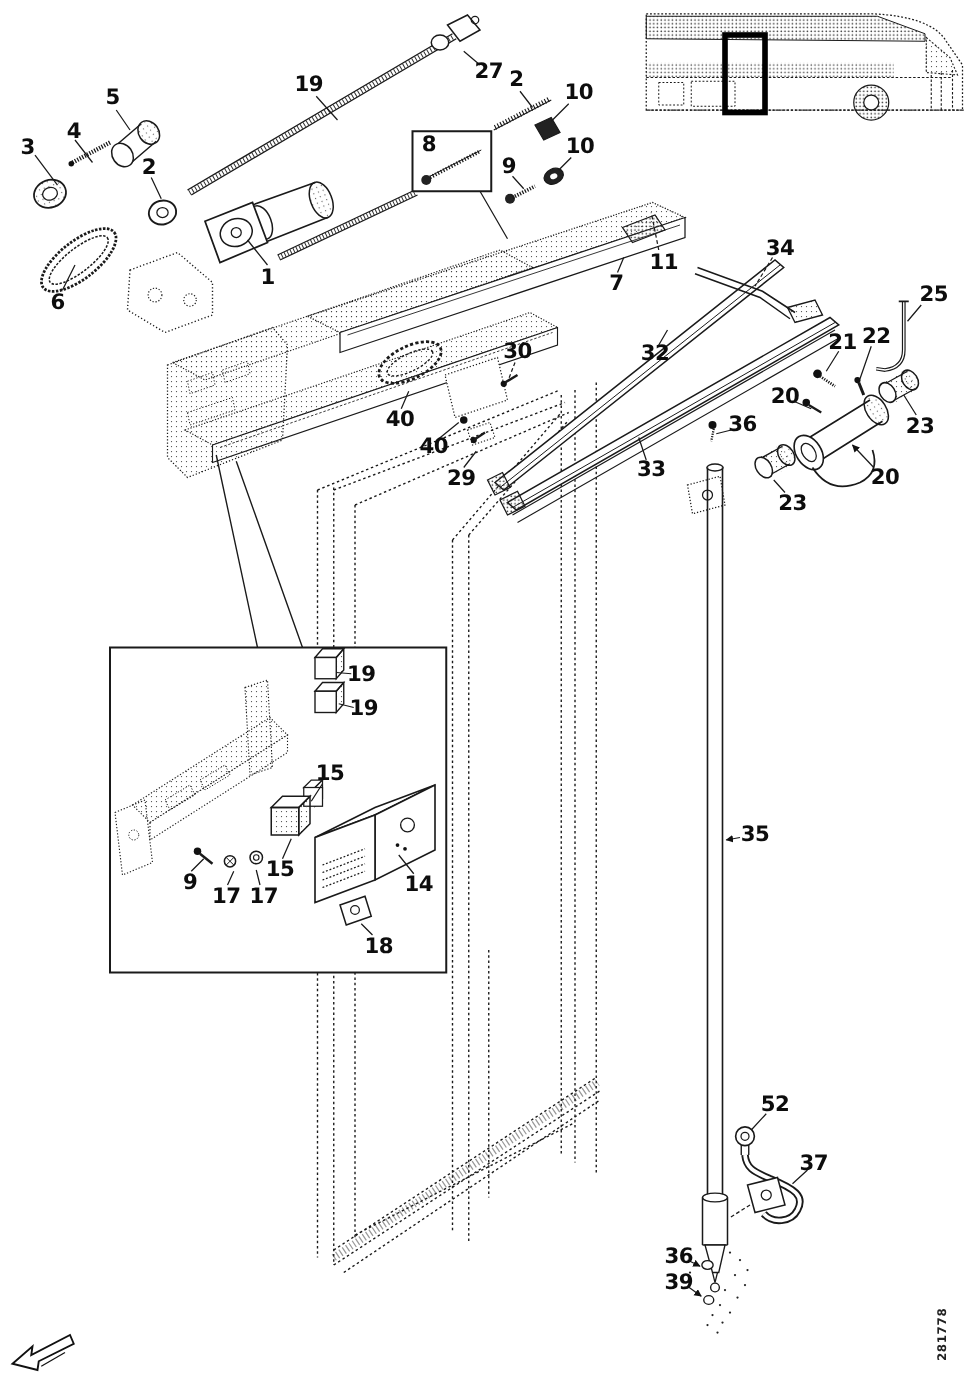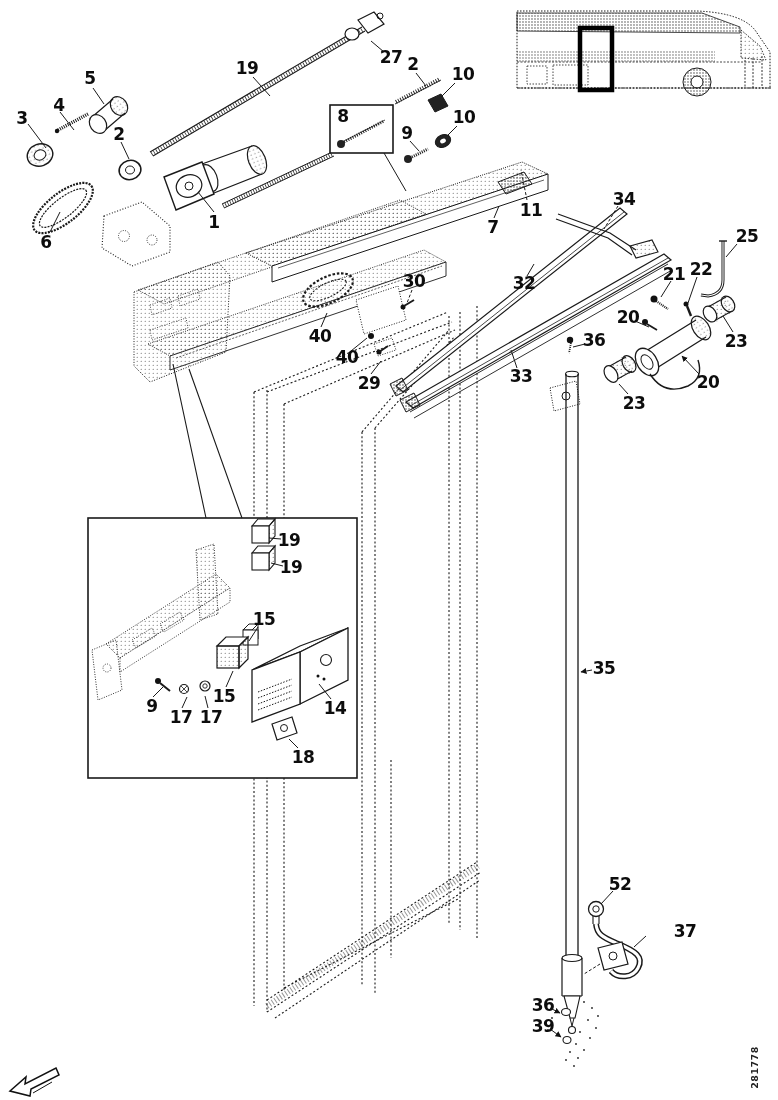--- a/index.html
+++ b/index.html
@@ -321,19 +321,19 @@
 <div class="co" style="left:276px;top:530px">19</div>
 <div class="co" style="left:278px;top:557px">19</div>
 <div class="co" style="left:251px;top:609px">15</div>
 <div class="co" style="left:211px;top:686px">15</div>
 <div class="co" style="left:139px;top:696px">9</div>
 <div class="co" style="left:168px;top:707px">17</div>
 <div class="co" style="left:198px;top:707px">17</div>
 <div class="co" style="left:322px;top:698px">14</div>
 <div class="co" style="left:290px;top:747px">18</div>
 <div class="co" style="left:607px;top:874px">52</div>
-<div class="co" style="left:672px;top:921px">37</div>
+<div class="co" style="left:638px;top:921px">37</div>
 <div class="co" style="left:530px;top:995px">36</div>
 <div class="co" style="left:530px;top:1016px">39</div>
 
 <div class="fig-num">281778</div>
 
 </div>
 
 </body></html>

